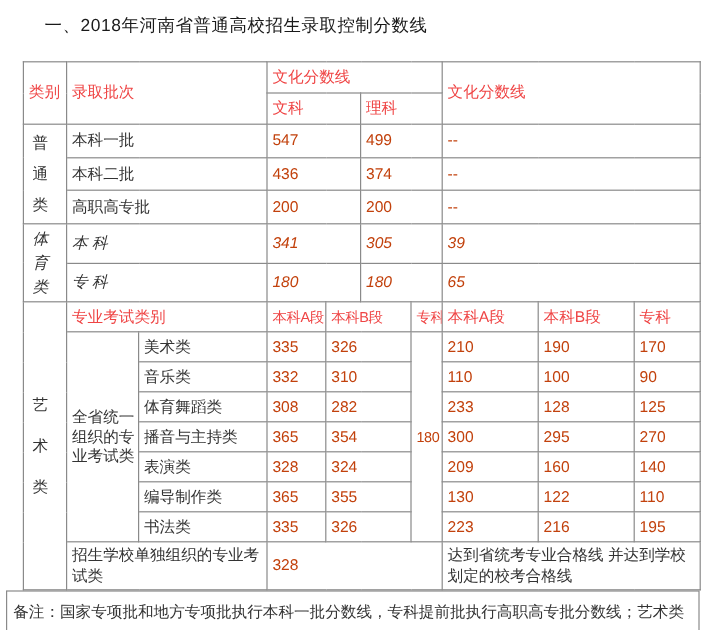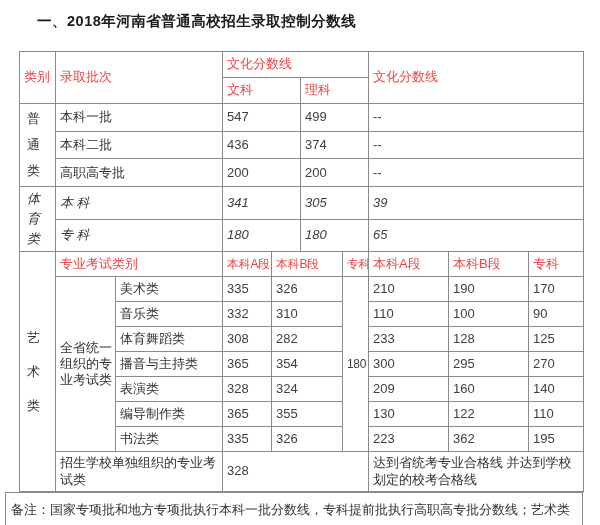--- a/index.html
+++ b/index.html
@@ -1,20 +1,20 @@
 <!DOCTYPE html>
 <html><head>
 <meta charset="utf-8">
 <style>
   html,body{margin:0;padding:0;background:#ffffff;font-family:"Liberation Sans","DejaVu Sans",sans-serif;}
   .page{width:588px;margin:0;padding:0 0 10px 5px;}
-  .doc-title{font-size:14.5px;font-weight:bold;color:#1a1a1a;padding:12px 0 0 32px;letter-spacing:0.5px;}
+  .doc-title{font-size:14.5px;font-weight:normal;color:#1a1a1a;padding:12px 0 0 32px;letter-spacing:0.5px;}
   table.score-table{border-collapse:collapse;margin:20px 0 0 14px;table-layout:fixed;width:564px;font-size:13px;color:#333333;}
   table.score-table td{border:1px solid #8a8a8a;padding:2px 2px 2px 4px;vertical-align:middle;text-align:left;line-height:1.25;overflow:hidden;}
-  td.num{color:#404040;margin-top:15px;}
+  td.num{color:#c2410c;margin-top:15px;}
   td.hdr{color:#ef4444;}
   td.small{font-size:12px;white-space:nowrap;padding-left:2px;letter-spacing:-0.3px;}
   .vtext{display:inline-block;width:1em;word-break:break-all;line-height:26px;padding-left:3px;}
   .vtext.lh20{line-height:20px;}
   .vtext.lh34{line-height:34px;}
   tr.r26{height:26px;}
   tr.r30{height:30px;font-style:italic;}
   tr.r25{height:25px;}
   tr.r40{height:40px;}
   .note-box{border:1px solid #8a8a8a;width:566px;margin-top:0;padding:5px 5px 7px 5px;font-size:13px;color:#333333;line-height:23px;}
@@ -145,21 +145,21 @@
       <td class="num" colspan="2">355</td>
       <td class="num">130</td>
       <td class="num">122</td>
       <td class="num">110</td>
     </tr>
     <tr class="r25">
       <td>书法类</td>
       <td class="num">335</td>
       <td class="num" colspan="2">326</td>
       <td class="num">223</td>
-      <td class="num">362</td>
+      <td class="num">216</td>
       <td class="num">195</td>
     </tr>
 
     <tr class="r40">
       <td colspan="2">招生学校单独组织的专业考试类</td>
       <td class="num" colspan="4">328</td>
       <td colspan="3">达到省统考专业合格线 并达到学校划定的校考合格线</td>
     </tr>
   </tbody>
     </table>

